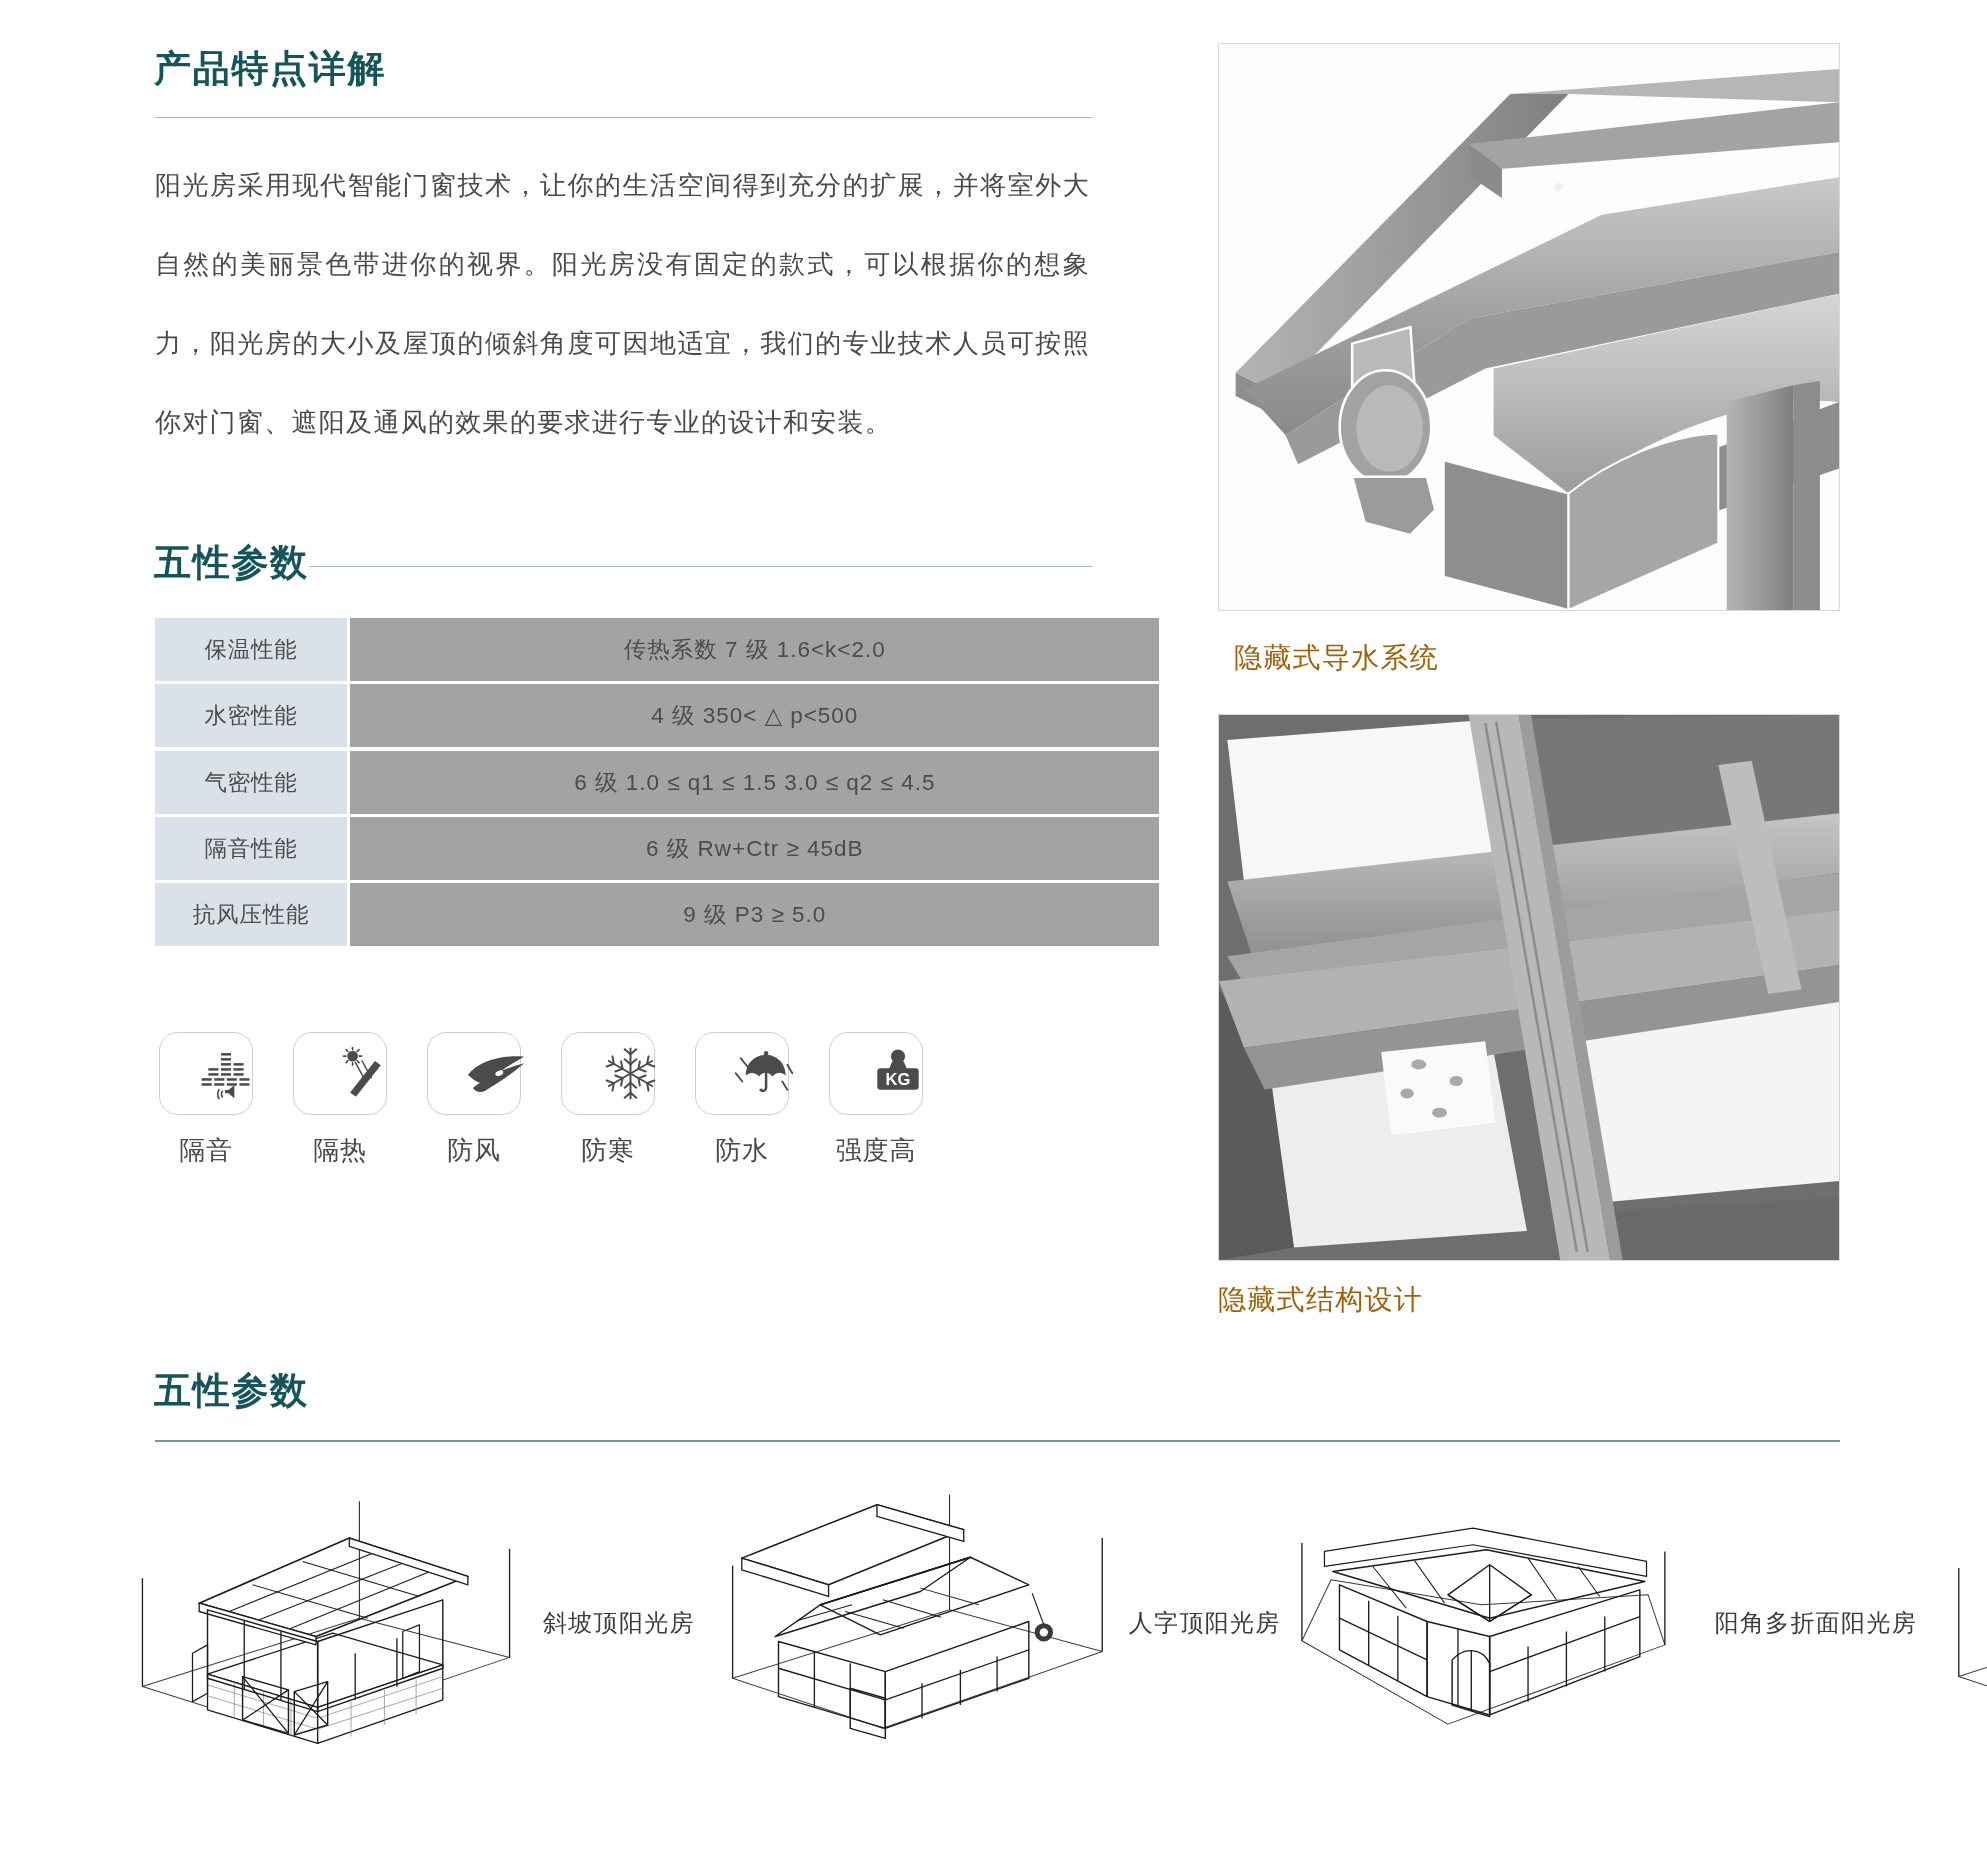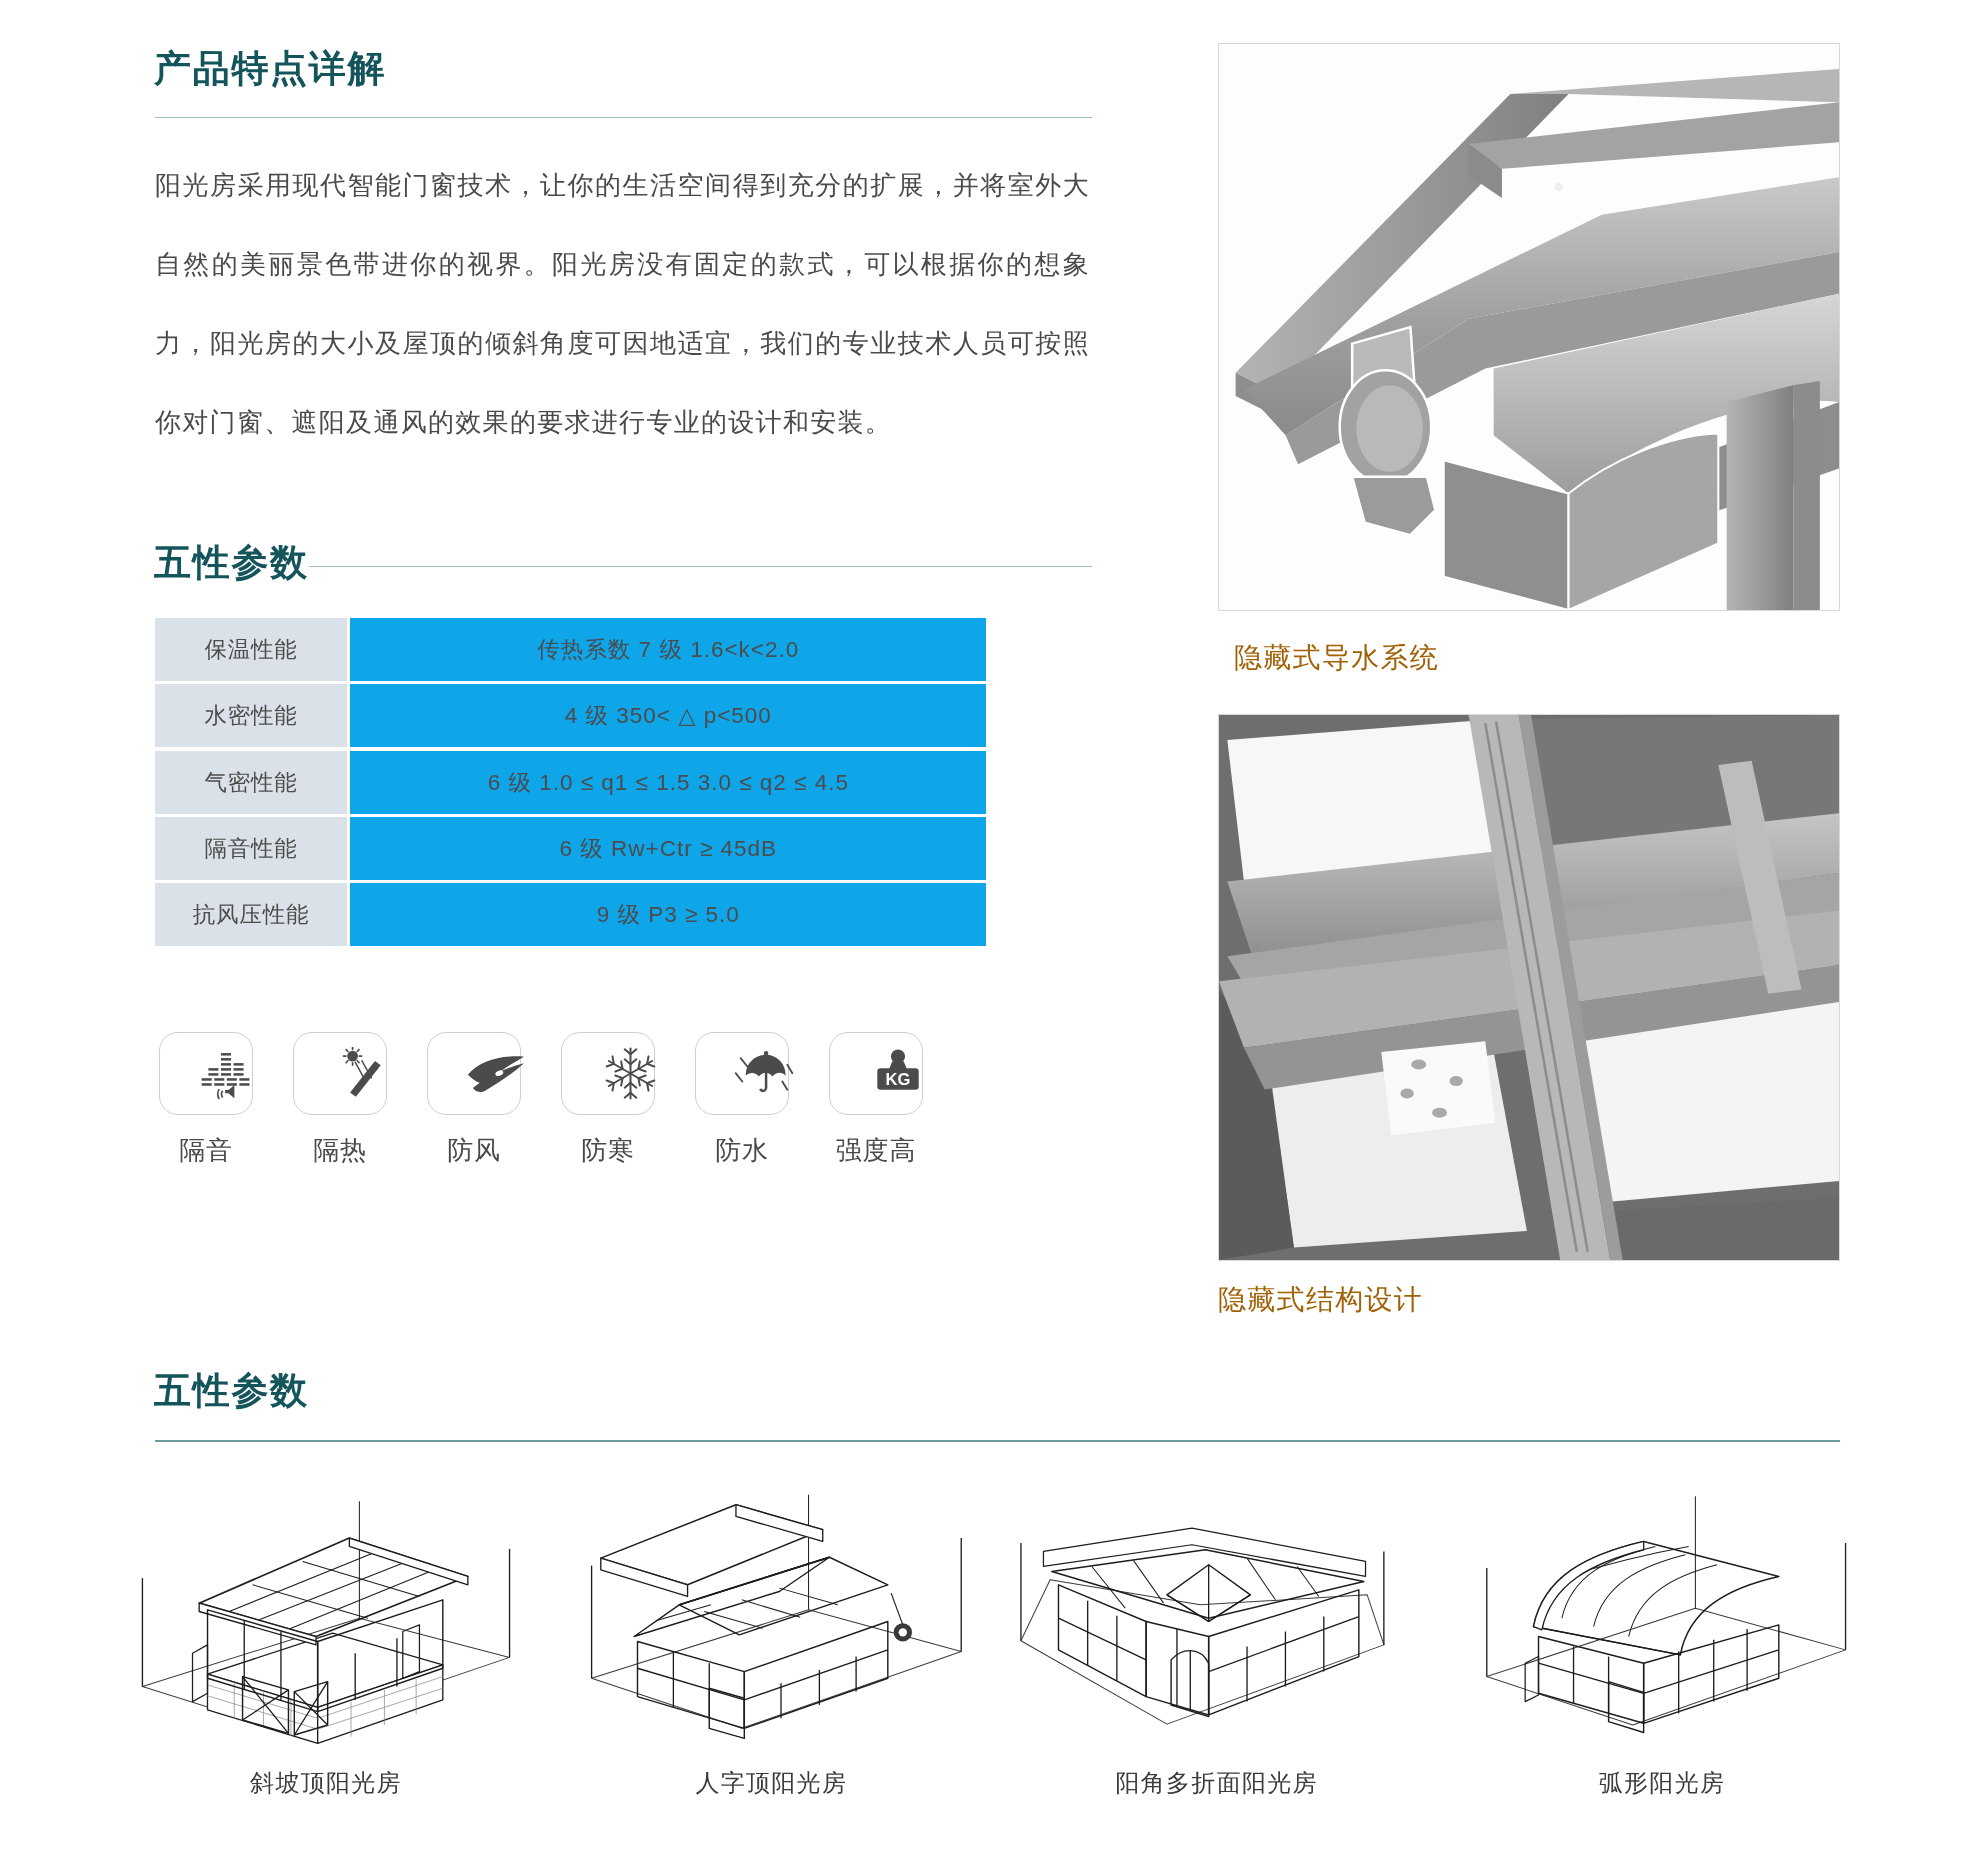--- a/index.html
+++ b/index.html
@@ -37,22 +37,22 @@
   
   .spec-table { position: absolute; display: flex; flex-direction: column; gap: 3.3px; justify-content: center; }
   .spec-row { display: flex; gap: 3.3px; height: 63px; }
   .spec-key {
     width: 192px;
     background: #dbe1e8;
     display: flex; align-items: center; justify-content: center;
     color: #4c4c4c; font-size: 22.5px; letter-spacing: 0.8px;
   }
   .spec-val {
-    width: 636px;
-    background: #0ea5e9;
+    width: 809px;
+    background: #a3a3a3;
     display: flex; align-items: center; justify-content: center;
     color: #4c4c4c; font-size: 22.5px; letter-spacing: 1px;
   }
 
   
   .feature-row { position: absolute; display: flex; gap: 40px; }
   .feature { width: 94px; display: flex; flex-direction: column; align-items: center; }
   .feature .chip {
     width: 94px; height: 83px;
     border: 1.7px solid #cfcfcf;
@@ -75,21 +75,21 @@
     background: #efefef;
   }
   .photo svg { display:block; width: 100%; height: 100%; }
   .photo-cap {
     position: absolute;
     font-size: 28px; color: #a16207; letter-spacing: 1.3px; white-space: nowrap;
   }
 
   
   .gallery { position: absolute; display: flex; }
-  .gal-item { display: flex; flex-direction: column; align-items: center; }
+  .gal-item { display: flex; align-items: center; }
   .gal-art { width: 434px; height: 267px; }
   .gal-art svg { display: block; width: 100%; height: 100%; }
   .gal-cap { margin-top: 22px; font-size: 24px; color: #3b3b3b; letter-spacing: 1.3px; white-space: nowrap; }
 </style>
 </head>
 <body>
 
 <div class="page">
 
   <div class="sec-head" style="left:154px; top:50px;">

